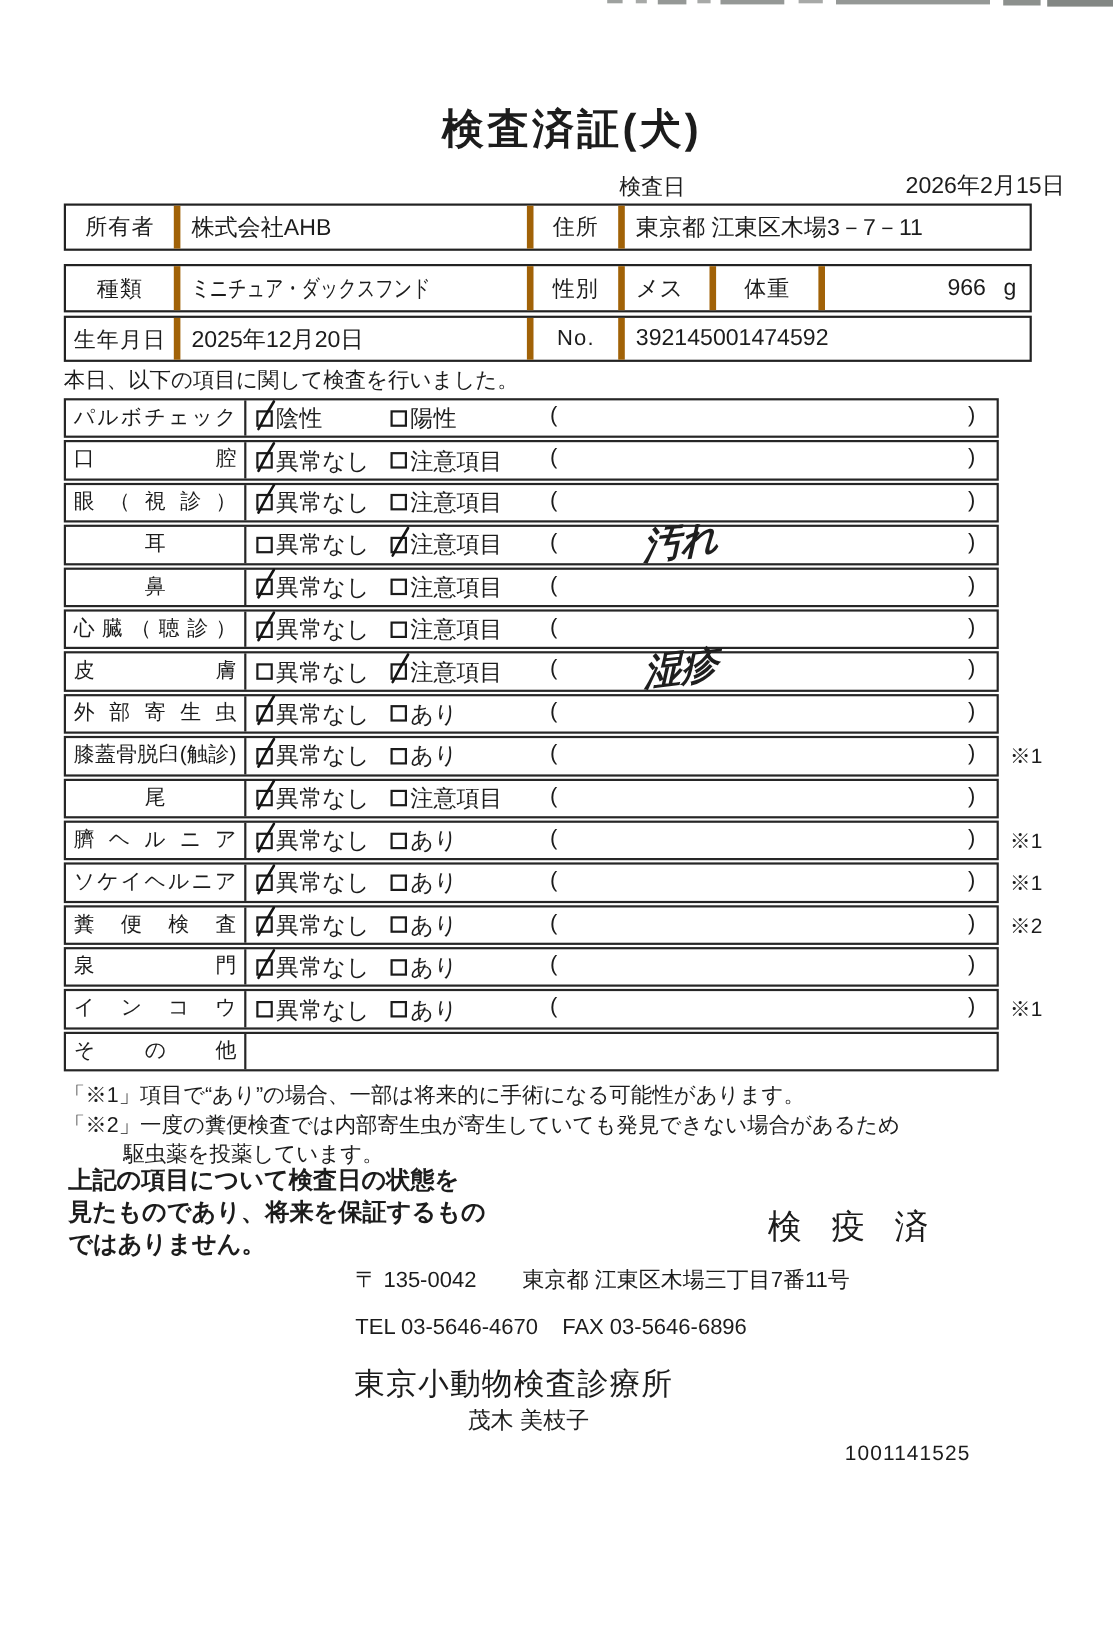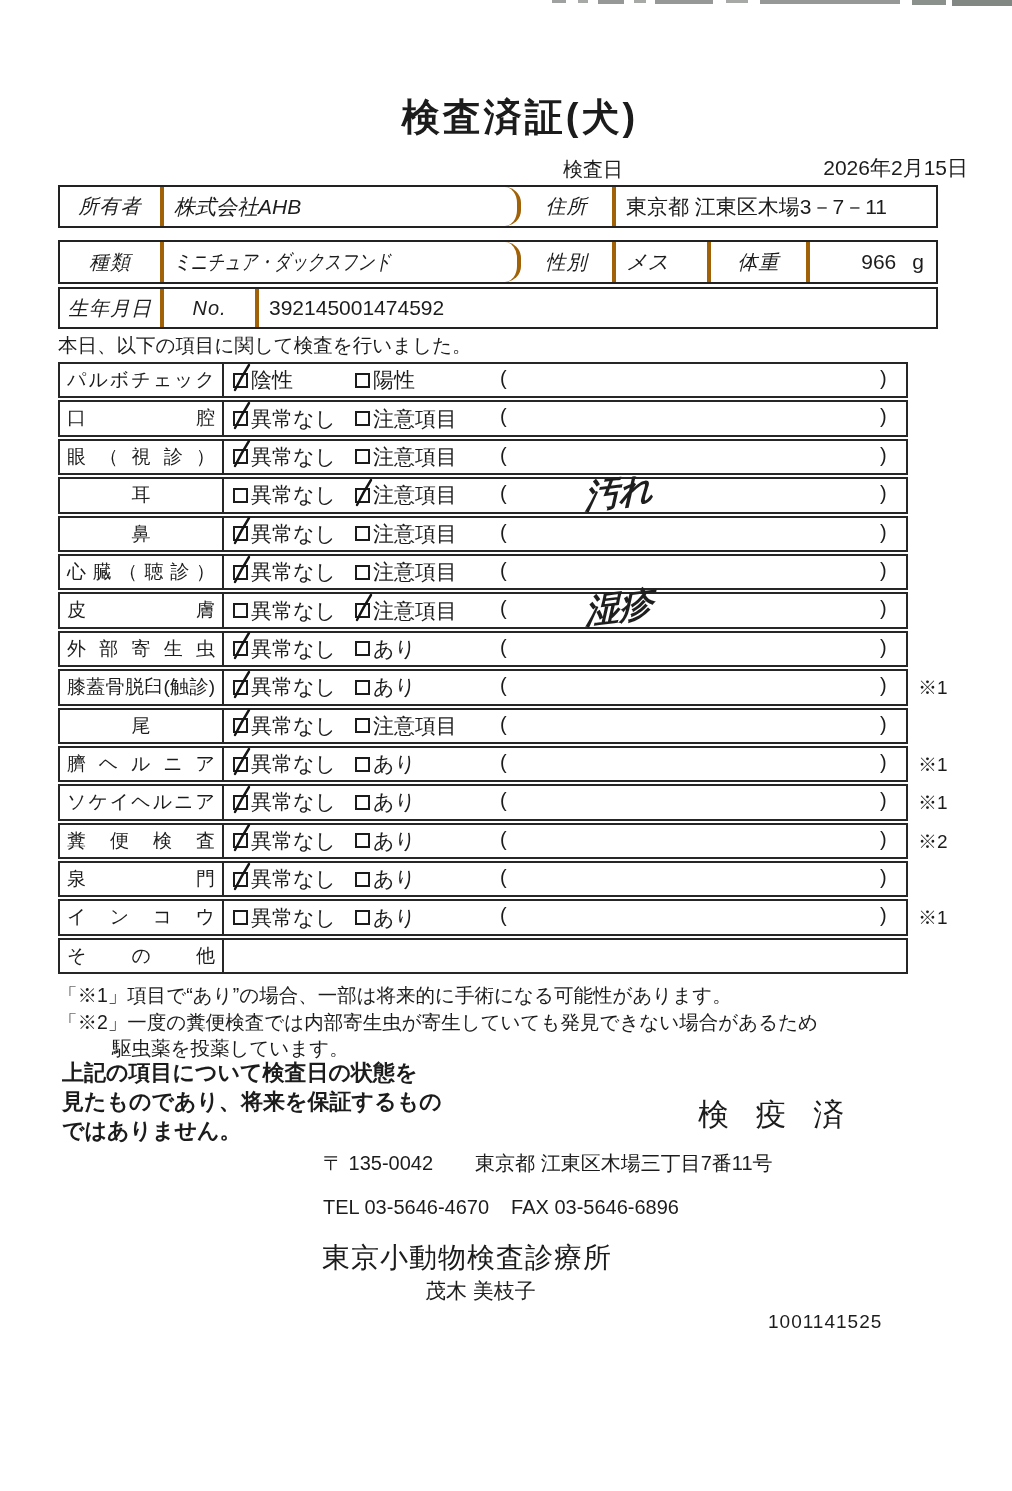--- a/index.html
+++ b/index.html
@@ -15,25 +15,25 @@
     position:absolute; top:92px; left:0; right:0; text-align:center;
     font-size:38px; font-weight:600; letter-spacing:3px;
   }
   .insp-label { position:absolute; top:156px; left:563px; font-size:20px; }
   .insp-value { position:absolute; top:154px; right:72px; font-size:21px; }
 
   .hdr-tbl { position:absolute; left:58px; width:880px; display:flex; border:2px solid #222; box-sizing:border-box; background:#fff; }
   .hdr-tbl .cell { display:flex; align-items:center; box-sizing:border-box; font-size:20px; overflow:hidden; white-space:nowrap; }
   .cell.lab { justify-content:center; letter-spacing:1px; }
   .cell.val { padding-left:10px; font-size:21px; }
-  .cell.bR { border-right:4px solid #a16207;font-style:italic; }
+  .cell.bR { border-right:6px solid #a16207; }
   .t-owner { top:185px; height:43px; }
   .t-info1 { top:240px; height:44px; }
   .t-info2 { top:287px; height:42px; }
-  .w104 { width:104px; } .w321 { width:357px;border-radius:16px; } .w95 { width:95px; } .w84 { width:99px; }
+  .w104 { width:104px; } .w321 { width:321px; } .w95 { width:83px; } .w84 { width:99px; }
   .flex1 { flex:1; }
   .condensed { transform:scaleX(0.78); transform-origin:left center; letter-spacing:0; }
   .weight-cell { justify-content:flex-end; padding-right:12px; gap:16px; }
 
   .intro { position:absolute; top:332px; left:58px; font-size:19.5px; }
 
   .exam { position:absolute; top:362px; left:58px; width:850px; display:flex; flex-direction:column; gap:2px; }
   .t-row { height:36.4px; border:2px solid #262626; box-sizing:border-box; display:flex; position:relative; background:#fff; }
   .t-label {
     width:164px; border-right:2px solid #262626; box-sizing:border-box;
@@ -106,20 +106,21 @@
     <div class="cell val bR w95">メス</div>
     <div class="cell lab bR w84">体重</div>
     <div class="cell val flex1 weight-cell">
       <span>966</span>
       <span>g</span>
     </div>
   </div>
 
   <div class="hdr-tbl t-info2">
     <div class="cell lab bR w104">生年月日</div>
+    <div class="cell val bR w321">2025年12月20日</div>
     <div class="cell lab bR w95">No.</div>
     <div class="cell val flex1">392145001474592</div>
   </div>
 
   <div class="intro">本日、以下の項目に関して検査を行いました。</div>
 
   <div class="exam">
       <div class="t-row">
       <div class="t-label">パルボチェック</div>
       <div class="t-content">

